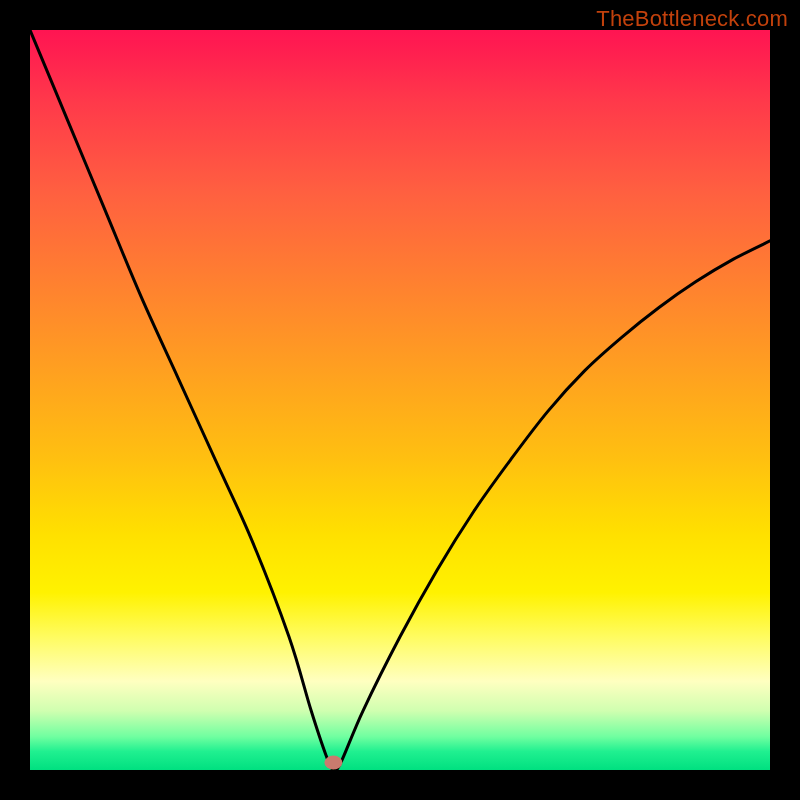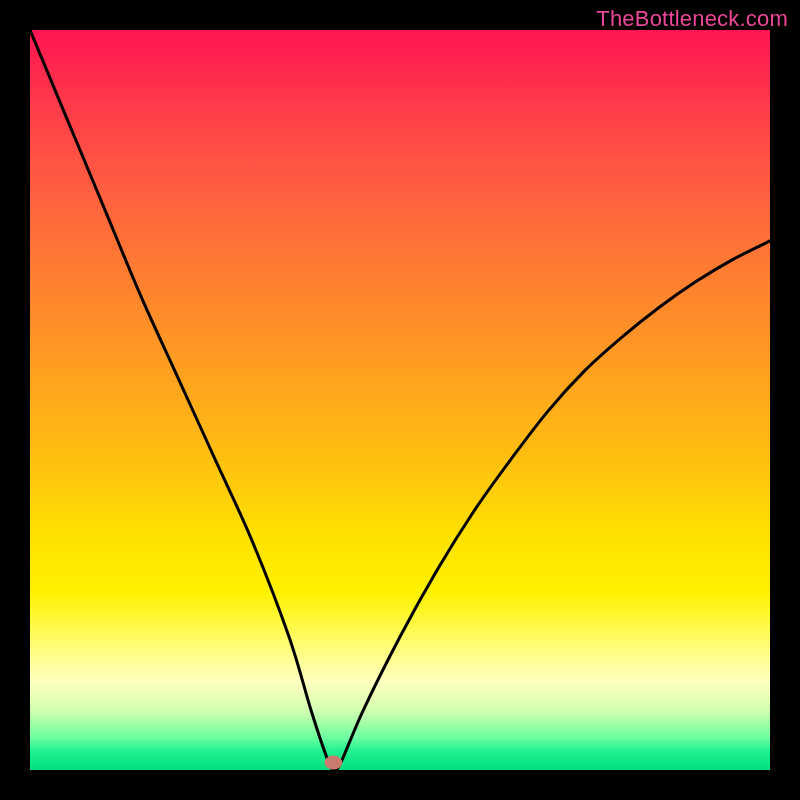--- a/index.html
+++ b/index.html
@@ -55,21 +55,21 @@
     stroke-linecap: round;
   }
   .marker {
     fill: #c97b6e;
     stroke: none;
   }
   .watermark {
     position: absolute;
     top: 6px;
     right: 12px;
-    color: #ec4899;
+    color: #c2410c;
     font-size: 22px;
     font-weight: 500;
     letter-spacing: 0.2px;
     user-select: none;
   }
 </style>
 </head>
 <body>
 
 <div class="frame">

